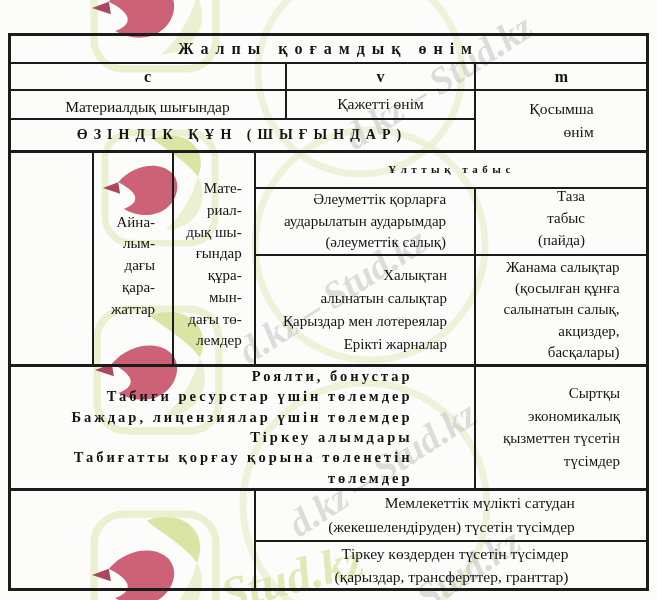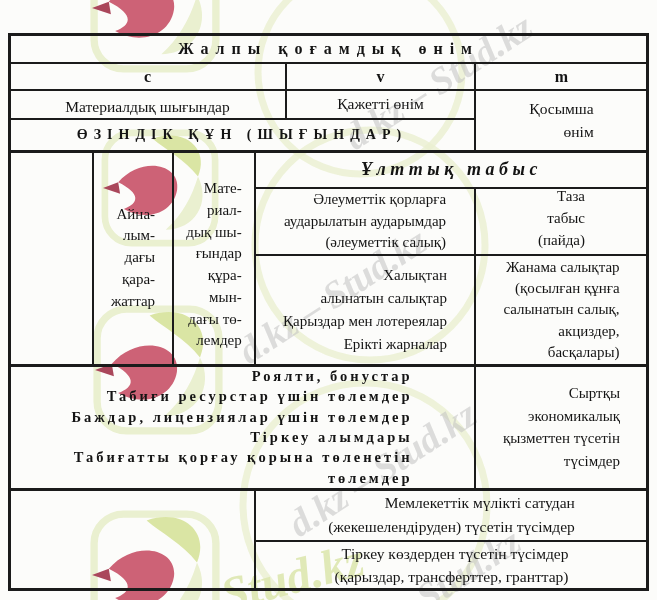--- a/index.html
+++ b/index.html
@@ -99,35 +99,35 @@
     <div class="cell b" style="left:287px;top:64px;width:187px;height:25px;font-size:16px;">v</div>
     <div class="cell b" style="left:476px;top:64px;width:171px;height:25px;font-size:16px;">m</div>
 
     <div class="cell" style="left:10px;top:91px;width:275px;height:33px;font-size:15.5px;">Материалдық шығындар</div>
     <div class="cell pre" style="left:476px;top:91px;width:171px;height:59px;font-size:15.5px;">Қосымша
 өнім</div>
     <div class="cell" style="left:287px;top:91px;width:187px;height:27px;font-size:15.5px;">Қажетті өнім</div>
 
     <div class="cell b" style="left:10px;top:120px;width:464px;height:30px;font-size:14px;letter-spacing:6px;">ӨЗІНДІК ҚҰН (ШЫҒЫНДАР)</div>
 
-    <div class="cell pre" style="left:94px;top:152px;width:78px;height:212px;">Айна-
+    <div class="cell pre" style="left:94px;top:160px;width:78px;height:212px;">Айна-
 лым-
 дағы
 қара-
 жаттар</div>
     <div class="cell pre" style="left:174px;top:152px;width:80px;height:212px;padding-top:14px;box-sizing:border-box;">Мате-
 риал-
 дық шы-
 ғындар
 құра-
 мын-
 дағы тө-
 лемдер</div>
 
-    <div class="cell b" style="left:256px;top:152px;width:391px;height:35px;font-size:18px;letter-spacing:4.5px;font-style:italic;">Ұлттық табыс</div>
+    <div class="cell b" style="left:256px;top:152px;width:391px;height:35px;font-size:11px;letter-spacing:4.5px;">Ұлттық табыс</div>
 
     <div class="cell pre" style="left:256px;top:189px;width:218px;height:65px;">Әлеуметтік қорларға
 аударылатын аударымдар
 (әлеуметтік салық)</div>
     <div class="cell pre" style="left:476px;top:184px;width:171px;height:70px;">Таза
 табыс
 (пайда)</div>
 
     <div class="cell pre" style="left:256px;top:256px;width:218px;height:108px;line-height:1.55;">Халықтан
 алынатын салықтар

